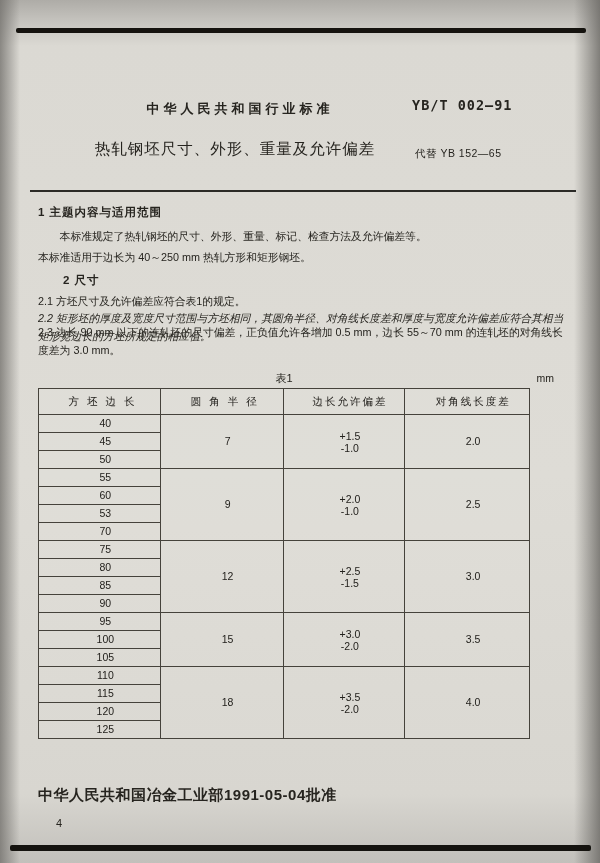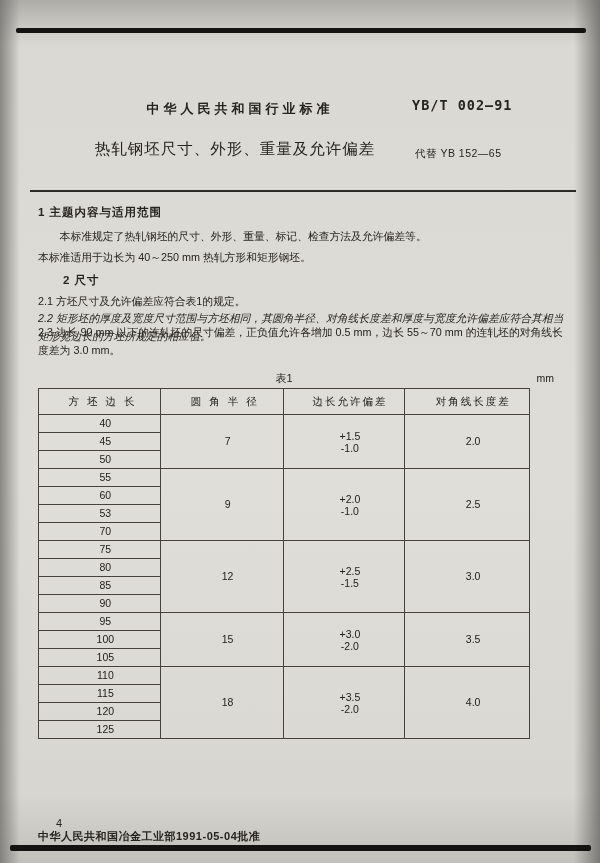--- a/index.html
+++ b/index.html
@@ -57,21 +57,21 @@
   .size-table th { height:26px; font-size:10.5px; }
   .size-table th:nth-child(1), .size-table th:nth-child(2) { letter-spacing:8px; }
   .size-table th:nth-child(3), .size-table th:nth-child(4) { letter-spacing:2px; }
   .size-table td { height:17px; line-height:17px; }
   .size-table td.c-tol div { line-height:12px; }
   .size-table col.w1 { width:122px; }
   .size-table col.w2 { width:123px; }
   .size-table col.w3 { width:122px; }
   .size-table col.w4 { width:125px; }
 
-  .approval { top:786px; left:38px; font-size:11px; font-weight:bold; letter-spacing:.5px;margin-top:43px; }
+  .approval { top:786px; left:38px; font-size:15px; font-weight:bold; letter-spacing:.5px; }
   .impl { top:782px; right:57px; font-size:13.5px; font-weight:bold; letter-spacing:1.5px;
     font-family:"DejaVu Sans Mono","Liberation Mono",monospace; }
   .pageno { top:817px; left:56px; font-size:11px; }
 </style>
 </head>
 <body>
 
 <div class="scan">
   <div class="shade-left"></div>
   <div class="shade-right"></div>

